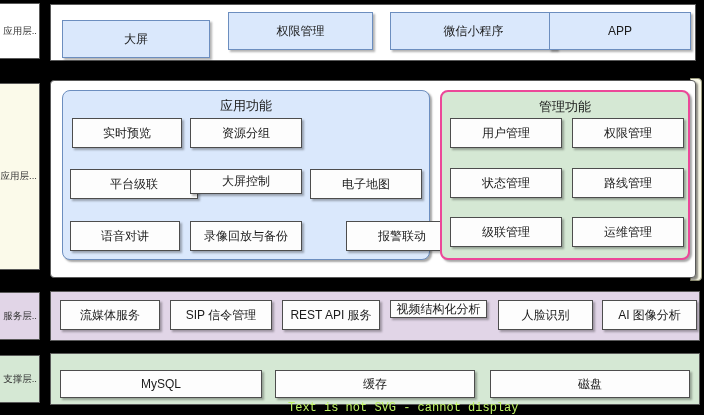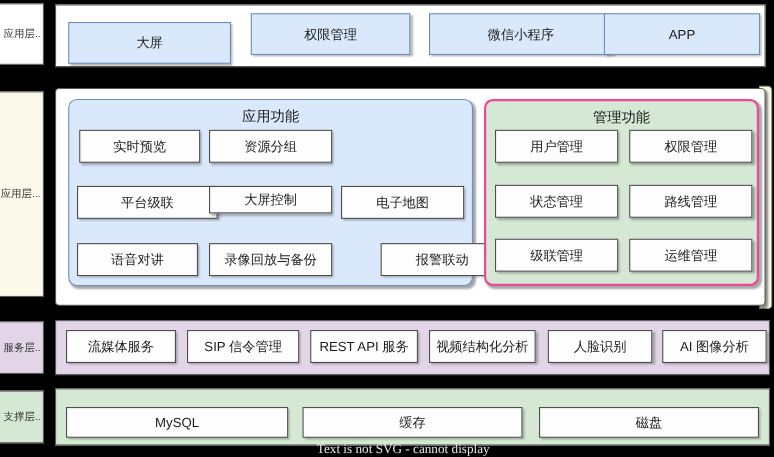--- a/index.html
+++ b/index.html
@@ -32,22 +32,22 @@
   .grp.green{background:#d5e8d4;border:2px solid #ec4899;}
   .grp-title{
     position:absolute;left:0;right:0;top:6px;text-align:center;
     font-size:13px;color:#1a1a1a;
   }
   .edge{
     position:absolute;background:#fbfaea;border:1px solid #9a9a7d;
     box-sizing:border-box;border-radius:0 4px 4px 0;
   }
   .fallback{
-    position:absolute;font-family:Liberation Serif, serif;
-    font-size:12px;color:#e5e5e5;white-space:nowrap;z-index:9;
+    position:absolute;font-family:Liberation Mono, monospace;
+    font-size:12px;color:#bef264;white-space:nowrap;z-index:9;
   }
   .white-bg{background:#ffffff;}
   .cream-bg{background:#fbfaea;}
   .purple-bg{background:#e1d5e7;}
   .green-bg{background:#d5e8d4;}
 </style>
 </head>
 <body>
 
 <div id="stage">
@@ -133,21 +133,21 @@
 
   <div class="btn" style="left:60px;top:300px;width:100px;height:30px;">
     <span>流媒体服务</span>
   </div>
   <div class="btn" style="left:170px;top:300px;width:102px;height:30px;">
     <span>SIP 信令管理</span>
   </div>
   <div class="btn" style="left:282px;top:300px;width:98px;height:30px;">
     <span>REST API 服务</span>
   </div>
-  <div class="btn" style="left:390px;top:300px;width:97px;height:30px;">
+  <div class="btn" style="left:390px;top:300px;width:97px;height:18px;">
     <span>视频结构化分析</span>
   </div>
   <div class="btn" style="left:498px;top:300px;width:95px;height:30px;">
     <span>人脸识别</span>
   </div>
   <div class="btn" style="left:602px;top:300px;width:95px;height:30px;">
     <span>AI 图像分析</span>
   </div>
 
   <div class="lbl green-bg" style="left:-12px;top:355px;width:52px;height:48px;">

